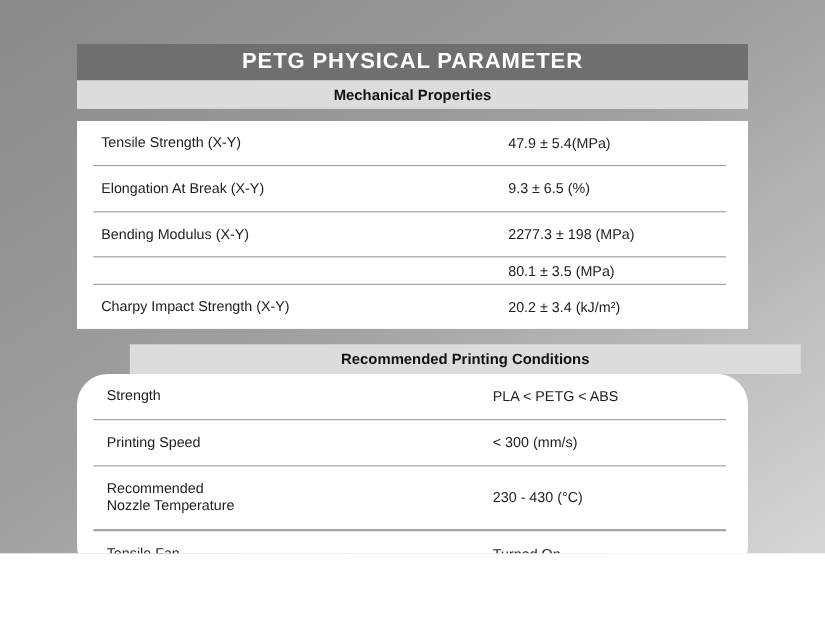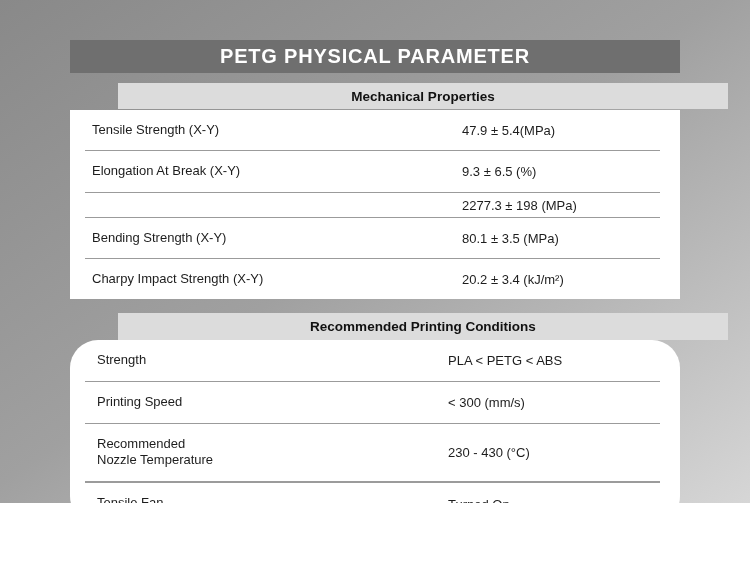--- a/index.html
+++ b/index.html
@@ -38,21 +38,21 @@
     background: #dcdcdc;
     display: flex;
     align-items: center;
     justify-content: center;
   }
   .section-header span {
     font-size: 13.5px;
     font-weight: bold;
     color: #111111;
   }
-  #header-1 { top: 83px;  height: 26px; margin-left: 48px; }
+  #header-1 { top: 73px;  height: 26px; }
   #header-2 { top: 313px; height: 27px; margin-left: 48px; }
   .panel {
     background: #ffffff;
     display: flex;
     flex-direction: column;
   }
   #panel-1 { top: 110px; height: 189px; }
   #panel-2 { top: 340px; height: 184px; border-radius: 28px; }
   .row {
     position: relative;
@@ -100,25 +100,25 @@
       <span class="label">Tensile Strength (X-Y)</span>
       <span class="value">47.9 ± 5.4(MPa)</span>
     </div>
     <div class="divider"></div>
     <div class="row">
       <span class="label">Elongation At Break (X-Y)</span>
       <span class="value">9.3 ± 6.5 (%)</span>
     </div>
     <div class="divider"></div>
     <div class="row">
+      <span class="label">Bending Modulus (X-Y)</span>
       <span class="value">2277.3 ± 198 (MPa)</span>
     </div>
     <div class="divider"></div>
     <div class="row">
-      <span class="label">Bending Strength (X-Y)</span>
       <span class="value">80.1 ± 3.5 (MPa)</span>
     </div>
     <div class="divider"></div>
     <div class="row">
       <span class="label">Charpy Impact Strength (X-Y)</span>
       <span class="value">20.2 ± 3.4 (kJ/m²)</span>
     </div>
   </div>
 
   <div class="block section-header" id="header-2">

